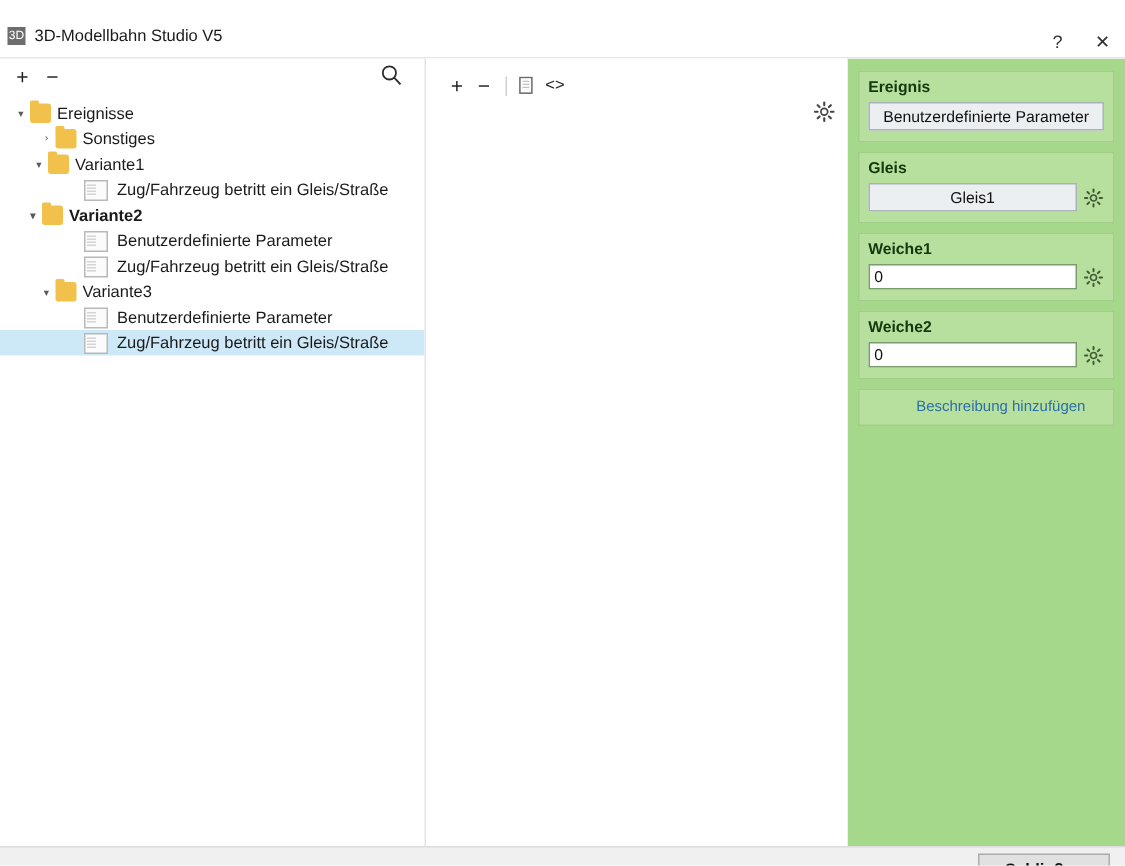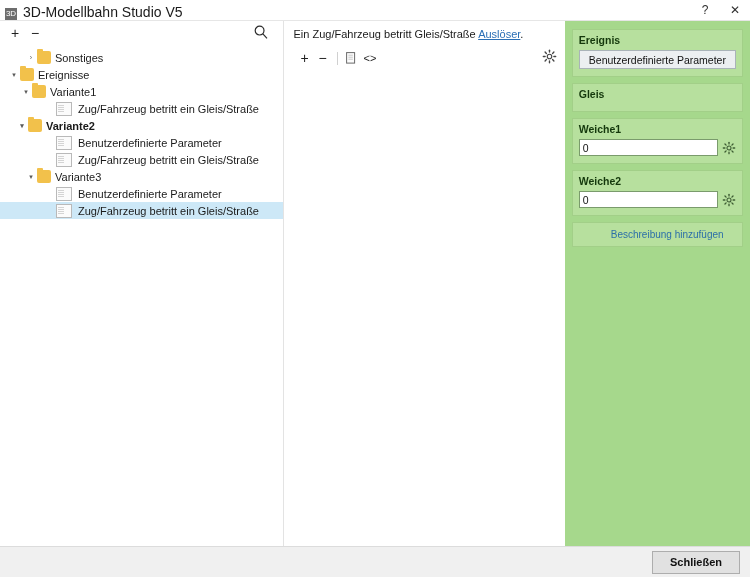--- a/index.html
+++ b/index.html
@@ -13,39 +13,40 @@
     font-family: "Liberation Sans", sans-serif;
     font-size: 11px;
     color: #000000;
     overflow: hidden;
   }
 
   
   .titlebar {
     height: 20px;
     display: flex;
-    align-items: flex-end;
+    align-items: flex-start;
     background: #ffffff;
     border-bottom: 1px solid #e6e6e6;
     position: relative;
+    margin-top: 18px;
   }
   .title-icon {
     width: 12px;
     height: 12px;
     margin-left: 5px;
     margin-right: 6px;
     background: #6d6d6d;
     color: #ffffff;
     font-size: 8px;
     line-height: 12px;
     text-align: center;
     font-family: "Liberation Sans", sans-serif;
   }
   .title-text {
-    font-size: 14px;
+    font-size: 11px;
     color: #1a1a1a;
   }
   .title-buttons {
     position: absolute;
     right: 0;
     top: 0;
     height: 20px;
     display: flex;
   }
   .title-btn {
@@ -347,29 +348,29 @@
       <div class="tb-btn">+</div>
       <div class="tb-btn">−</div>
       <div class="tb-search">
         <svg width="16" height="16" viewBox="0 0 16 16">
           <circle cx="6.6" cy="6.6" r="4.4" fill="none" stroke="#2b2b2b" stroke-width="1.2"></circle>
           <line x1="9.9" y1="9.9" x2="14" y2="14.3" stroke="#2b2b2b" stroke-width="1.2"></line>
         </svg>
       </div>
     </div>
     <div class="tree-list" id="tree-list">
+        <div class="tree-row" style="padding-left: 8px;">
+          <span class="twisty">▾</span>
+          <span class="ico folder"></span>
+          <span>Ereignisse</span>
+        </div>
         <div class="tree-row" style="padding-left: 25px;">
           <span class="twisty">›</span>
           <span class="ico folder"></span>
           <span>Sonstiges</span>
-        </div>
-        <div class="tree-row" style="padding-left: 8px;">
-          <span class="twisty">▾</span>
-          <span class="ico folder"></span>
-          <span>Ereignisse</span>
         </div>
         <div class="tree-row" style="padding-left: 20px;">
           <span class="twisty">▾</span>
           <span class="ico folder"></span>
           <span>Variante1</span>
         </div>
         <div class="tree-row" style="padding-left: 42px;">
           <span class="twisty"></span>
           <span class="ico file"></span>
           <span>Zug/Fahrzeug betritt ein Gleis/Straße</span>
@@ -417,24 +418,20 @@
           <line x1="1.4" y1="8" x2="3.3" y2="8"></line>
           <line x1="12.7" y1="8" x2="14.6" y2="8"></line>
           <line x1="3.3" y1="3.3" x2="4.7" y2="4.7"></line>
           <line x1="11.3" y1="11.3" x2="12.7" y2="12.7"></line>
           <line x1="12.7" y1="3.3" x2="11.3" y2="4.7"></line>
           <line x1="4.7" y1="11.3" x2="3.3" y2="12.7"></line>
         </g>
       </svg>
     </div>
 
-    <div class="trigger-line">
-      <span>Ein Zug/Fahrzeug betritt Gleis/Straße</span>
-      <span class="link">Auslöser</span><span>.</span>
-    </div>
 
 
     <div class="action-toolbar">
       <div class="at-btn">+</div>
       <div class="at-btn">−</div>
       <div class="at-sep"></div>
       <div class="at-btn">
         <svg width="12" height="13" viewBox="0 0 12 13">
           <rect x="0.6" y="0.6" width="8" height="10.5" fill="#fcfcfc" stroke="#6a6a6a" stroke-width="1"></rect>
           <line x1="2.4" y1="3.2" x2="6.8" y2="3.2" stroke="#c2c2c2" stroke-width="0.9"></line>
@@ -450,20 +447,36 @@
   <div class="right-panel">
     <div id="prop-groups">
         <div class="prop-group">
           <div class="prop-label">Ereignis</div>
           <div class="prop-row">
             <div class="prop-btn">Benutzerdefinierte Parameter</div>
           </div>
         </div>
         <div class="prop-group">
           <div class="prop-label">Gleis</div>
+          <div class="prop-row">
+            <div class="prop-btn">Gleis1</div>
+            <div class="prop-gear"><svg width="14" height="14" viewBox="0 0 16 16">
+                <circle cx="8" cy="8" r="2.3" fill="none" stroke="#3d5c33" stroke-width="1.2"></circle>
+                <g stroke="#3d5c33" stroke-width="1.5" stroke-linecap="round">
+                  <line x1="8" y1="1.5" x2="8" y2="3.3"></line>
+                  <line x1="8" y1="12.7" x2="8" y2="14.5"></line>
+                  <line x1="1.5" y1="8" x2="3.3" y2="8"></line>
+                  <line x1="12.7" y1="8" x2="14.5" y2="8"></line>
+                  <line x1="3.4" y1="3.4" x2="4.7" y2="4.7"></line>
+                  <line x1="11.3" y1="11.3" x2="12.6" y2="12.6"></line>
+                  <line x1="12.6" y1="3.4" x2="11.3" y2="4.7"></line>
+                  <line x1="4.7" y1="11.3" x2="3.4" y2="12.6"></line>
+                </g>
+              </svg></div>
+          </div>
         </div>
         <div class="prop-group">
           <div class="prop-label">Weiche1</div>
           <div class="prop-row">
             <div class="prop-input">0</div>
             <div class="prop-gear"><svg width="14" height="14" viewBox="0 0 16 16">
                 <circle cx="8" cy="8" r="2.3" fill="none" stroke="#3d5c33" stroke-width="1.2"></circle>
                 <g stroke="#3d5c33" stroke-width="1.5" stroke-linecap="round">
                   <line x1="8" y1="1.5" x2="8" y2="3.3"></line>
                   <line x1="8" y1="12.7" x2="8" y2="14.5"></line>

